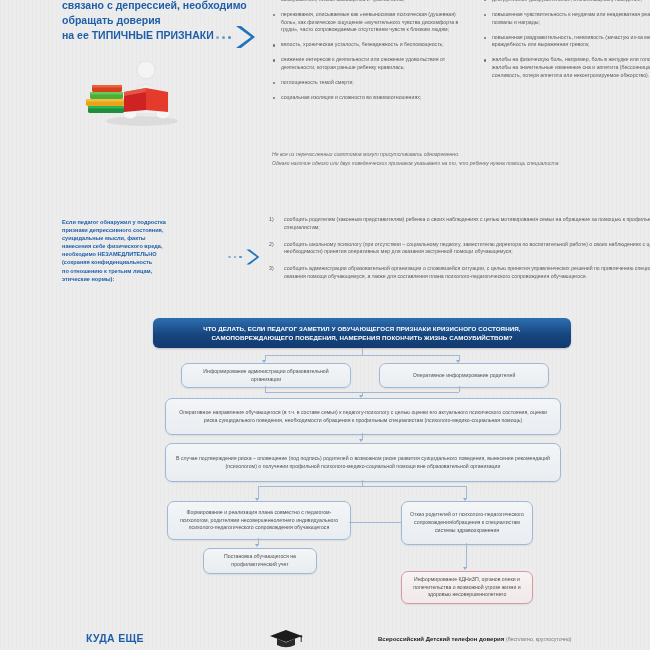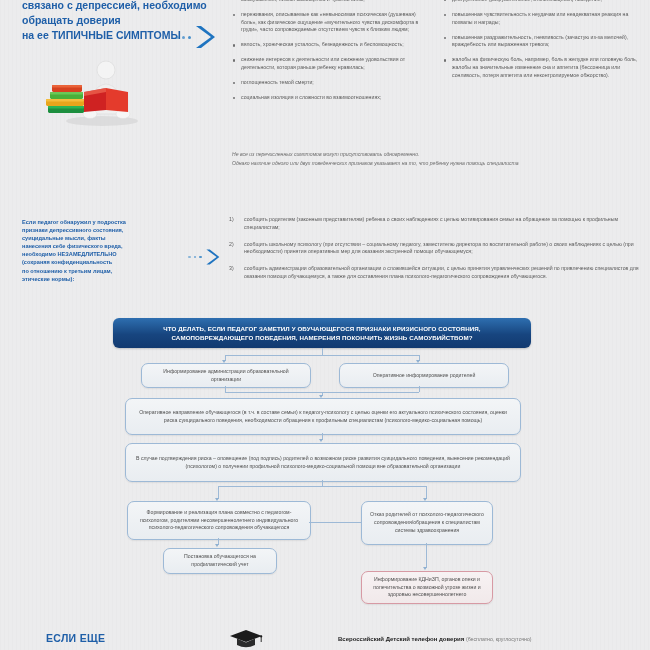--- a/index.html
+++ b/index.html
@@ -9,21 +9,21 @@
     font-family:"Liberation Sans", sans-serif;
     color:#4a4a4a;
     position:relative;
   }
   
   body::before{
     content:"";position:absolute;inset:0;pointer-events:none;
     background:repeating-linear-gradient(90deg,rgba(0,0,0,.012) 0 1px,rgba(255,255,255,0) 1px 4px);
     z-index:0;
   }
-  .page{position:absolute;inset:0;z-index:1;}
+  .page{position:absolute;inset:0;z-index:1;margin-left:40px;}
 
   
   .top-left{
     position:absolute;left:22px;top:-2px;width:215px;
   }
   .hl{
     font-size:10.5px;line-height:15px;font-weight:bold;color:#1f5fa8;
   }
   .dots-arrow{position:absolute;left:176px;top:24px;display:flex;align-items:center;gap:3px;}
   .dots-arrow i{display:block;width:3px;height:3px;background:#2b7fc4;border-radius:50%;opacity:.55;}
@@ -111,21 +111,21 @@
   .hot em{font-style:normal;color:#777;font-size:5.2px;}
 </style>
 </head>
 <body>
 
 <div class="page">
 
   <div class="top-left">
     <div class="hl">связано с депрессией, необходимо</div>
     <div class="hl">обращать доверия</div>
-    <div class="hl caps">на ее ТИПИЧНЫЕ СИМПТОМЫ</div>
+    <div class="hl caps">на ее ТИПИЧНЫЕ ПРИЗНАКИ</div>
   </div>
 
   <div class="dots-arrow">
     <i></i>
     <i></i>
     <i></i>
     <svg width="22" height="26" viewBox="0 0 22 26">
       <path d="M2 2 L17 13 L2 24 L7 24 L21 13 L7 2 Z" fill="#1f74c0"></path>
     </svg>
   </div>
@@ -265,21 +265,21 @@
 
     <div class="ln v" style="left:313px;top:225px;height:25px;"></div>
     <div class="arw" style="left:310.4px;top:249px;"></div>
 
     <div class="node alert" style="left:248px;top:253px;width:130px;height:31px;">
       <span>Информирование КДНиЗП, органов опеки и попечительства о возможной угрозе жизни и здоровью несовершеннолетнего</span>
     </div>
   </div>
 
   <div class="footer">
-    <div class="kuda">ЕСЛИ ЕЩЕ</div>
+    <div class="kuda">КУДА ЕЩЕ</div>
     <svg class="cap-icon" width="36" height="22" viewBox="0 0 36 22">
       <path d="M18 2 L34 8 L18 14 L2 8 Z" fill="#1b1b1b"></path>
       <path d="M9 10.5 L9 17 Q18 21.5 27 17 L27 10.5 L18 14.4 Z" fill="#2b2b2b"></path>
       <circle cx="33.2" cy="8.4" r="1.1" fill="#1b1b1b"></circle>
       <path d="M33.2 8.4 L33.2 14" stroke="#1b1b1b" stroke-width=".9" fill="none"></path>
     </svg>
     <div class="hot">
       <b>Всероссийский Детский телефон доверия</b>
       <em>(бесплатно, круглосуточно)</em>
     </div>

